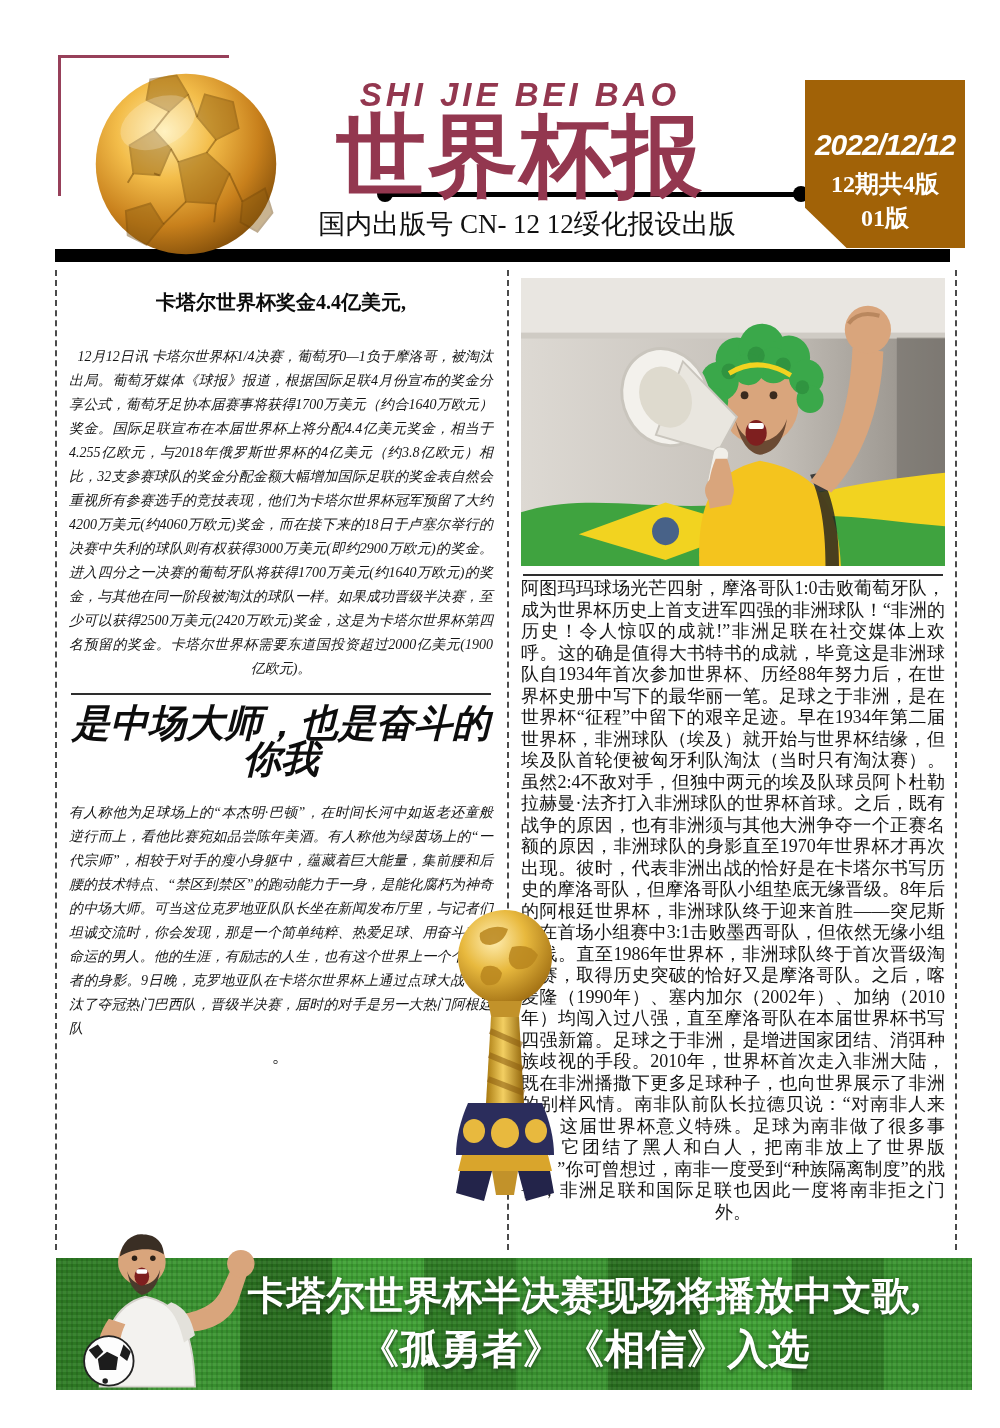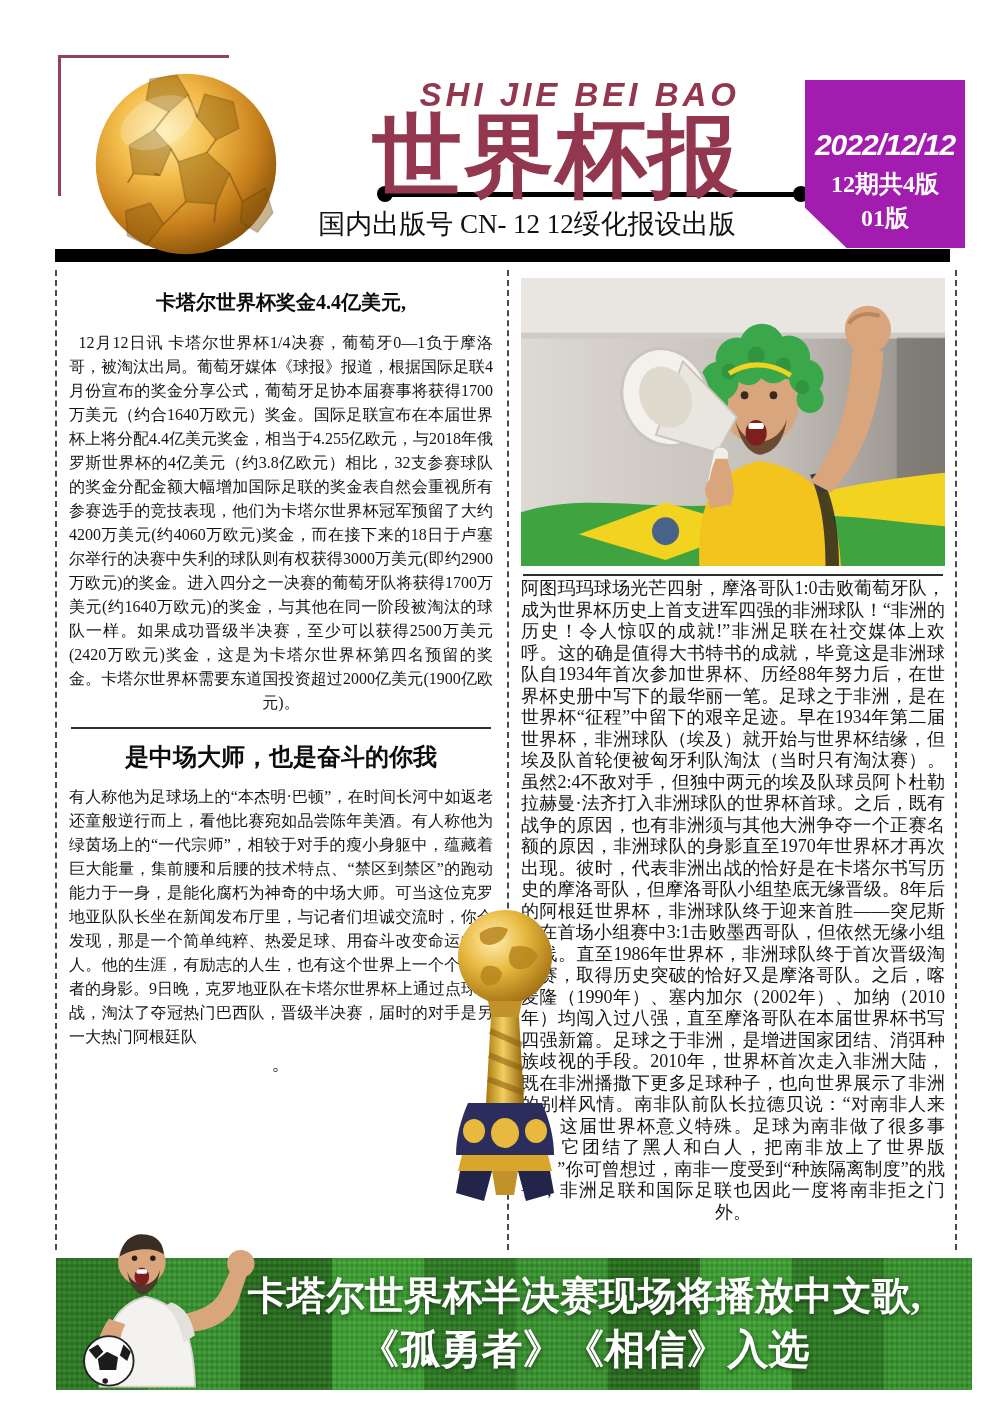--- a/index.html
+++ b/index.html
@@ -3,51 +3,51 @@
 <meta charset="utf-8">
 <style>
   html,body{margin:0;padding:0;background:#ffffff;}
   .page{position:relative;width:1000px;height:1428px;background:#fff;overflow:hidden;
         font-family:"Liberation Serif","DejaVu Serif",serif;color:#151515;}
 
   
   .corner-bracket{position:absolute;left:58px;top:55px;width:168px;height:138px;
     border-top:3px solid #97405a;border-left:3px solid #97405a;}
   .gold-ball{position:absolute;left:92px;top:70px;width:188px;height:188px;z-index:3;}
-  .masthead-center{position:absolute;left:300px;top:76px;width:440px;text-align:right;z-index:2;}
+  .masthead-center{position:absolute;left:300px;top:76px;width:440px;text-align:center;z-index:2;}
   .pinyin{font-family:"Liberation Sans","DejaVu Sans",sans-serif;font-style:italic;
     font-weight:bold;font-size:33px;letter-spacing:4px;color:#93374f;white-space:nowrap;}
   .paper-title{font-size:90px;line-height:86px;font-weight:bold;color:#93374f;
     letter-spacing:2px;margin-top:0;white-space:nowrap;}
   .mast-rule{position:absolute;left:385px;top:192px;width:416px;height:5px;background:#000;z-index:1;}
   .mast-rule .dot{position:absolute;top:-6px;width:16px;height:16px;border-radius:50%;background:#000;}
   .mast-rule .dot.l{left:-8px}.mast-rule .dot.r{right:-8px}
   .pub-line{position:absolute;left:262px;top:206px;width:530px;text-align:center;
     font-size:27px;color:#111;white-space:nowrap;z-index:2;}
-  .date-box{position:absolute;left:805px;top:80px;width:160px;height:168px;background:#a21caf;
+  .date-box{position:absolute;left:805px;top:80px;width:160px;height:168px;background:#a16207;
     color:#fff;text-align:center;z-index:2;
     clip-path:polygon(0 0,100% 0,100% 100%,26% 100%,0 76%);}
   .date-box .d1{font-family:"Liberation Sans","DejaVu Sans",sans-serif;font-style:italic;
     font-weight:bold;font-size:30px;margin-top:48px;letter-spacing:-1px;}
   .date-box .d2{font-size:24px;font-weight:bold;margin-top:6px;}
   .date-box .d3{font-size:24px;font-weight:bold;margin-top:2px;}
   .header-bar{position:absolute;left:55px;top:249px;width:895px;height:13px;background:#000;z-index:1;}
 
   
   .content{position:absolute;left:55px;top:270px;width:898px;height:980px;display:flex;
     border-left:2px dashed #4a4a4a;border-right:2px dashed #4a4a4a;}
   .col{box-sizing:border-box;}
   .col-left{width:450px;padding:6px 14px 0 12px;}
   .col-right{width:448px;border-left:2px dashed #4a4a4a;padding:8px 10px 0 12px;}
   .headline{font-weight:bold;text-align:center;color:#0d0d0d;}
   .headline.h1{font-size:20px;line-height:37px;margin-top:8px;}
-  .headline.h2{font-size:24px;line-height:36px;margin:10px 0 8px;}
+  .headline.h2{font-size:38px;line-height:36px;margin:10px 0 8px;font-style:italic;}
   .headline.h3{font-size:32px;line-height:36px;margin:4px 0 4px;}
   .body-text{text-align:justify;}
-  .col-left .body-text{font-size:16px;line-height:24px;margin-top:10px;}
+  .col-left .body-text{font-size:14px;line-height:24px;margin-top:24px;font-style:italic;}
   .body-text.centered-last{text-align-last:center;}
   .col-right .body-text{font-size:18px;line-height:21.5px;margin-top:2px;}
   .article-divider{border:none;border-top:2px solid #2e2e2e;margin:12px 2px 2px;}
   .photo-rule{border:none;border-top:2px solid #2e2e2e;margin:8px 2px 0;}
   .orphan-line{font-size:19px;text-align:center;margin-top:2px;}
   .fan-photo{width:100%;height:288px;display:block;}
 
   
   .trophy{position:absolute;left:448px;top:903px;width:114px;height:302px;z-index:4;}
   .cheer-man{position:absolute;left:52px;top:1216px;width:220px;height:178px;z-index:6;}

